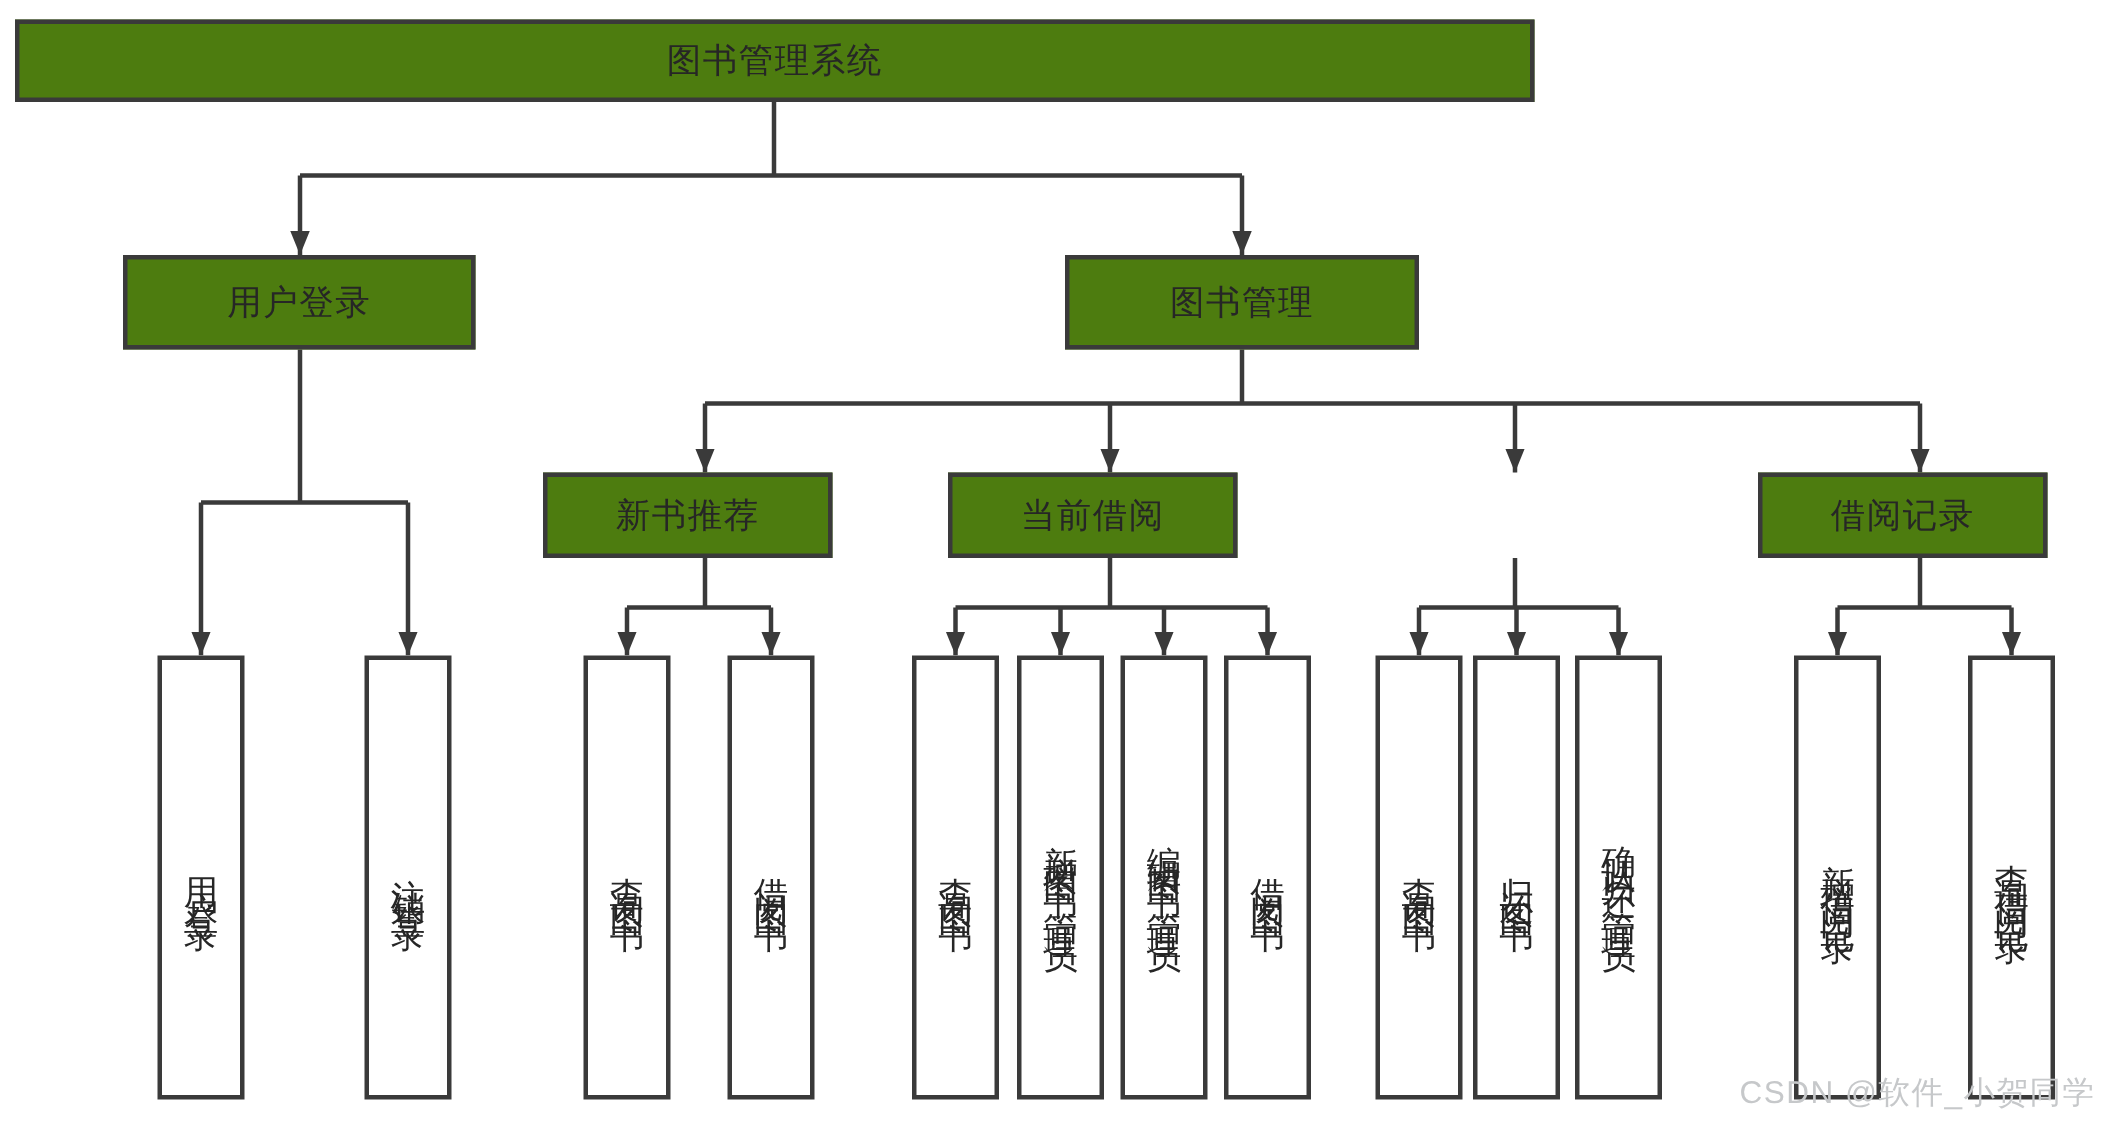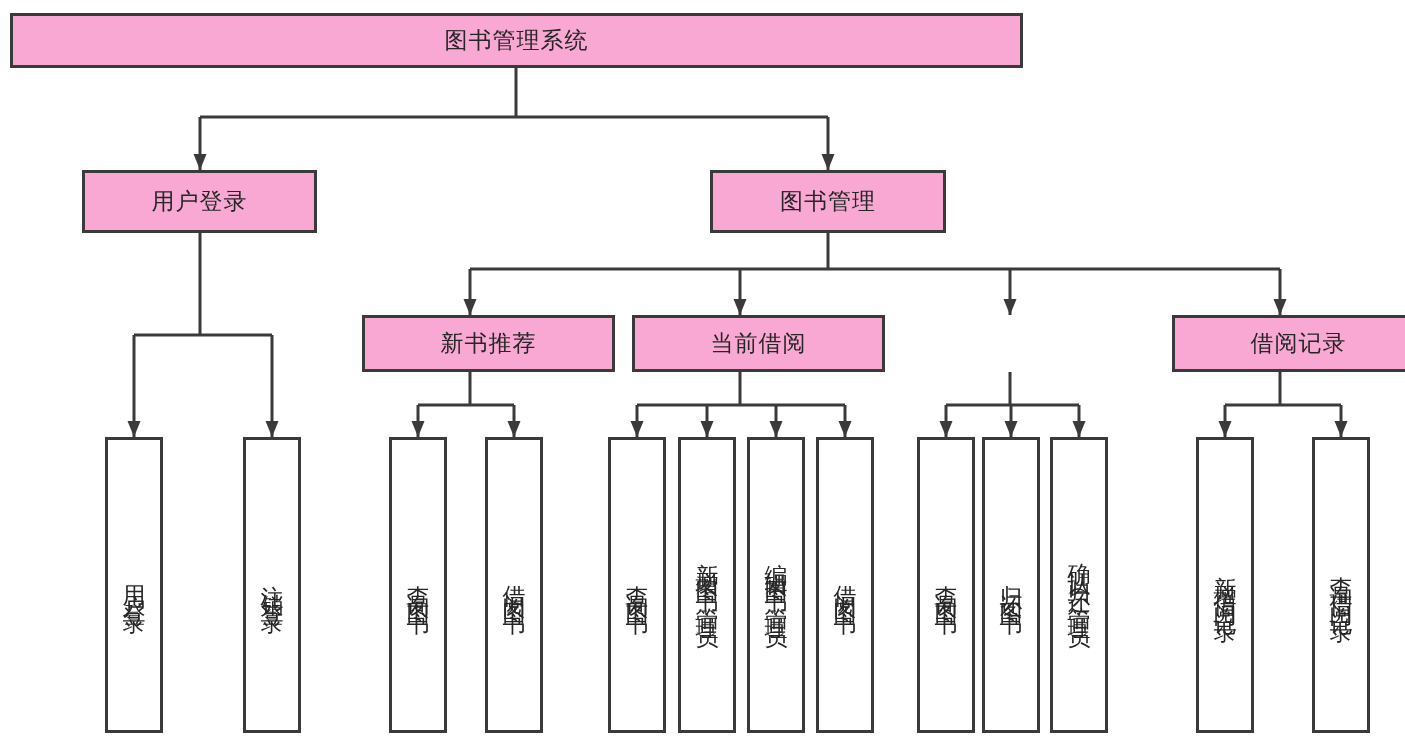--- a/index.html
+++ b/index.html
@@ -18,33 +18,33 @@
   }
   svg.connectors path.link {
     stroke: #3a3a3a;
     stroke-width: 3;
     fill: none;
   }
   .box {
     position: absolute;
     box-sizing: border-box;
     border: 3px solid #3a3a3a;
-    background: #f9a8d4;
+    background: #4d7c0f;
     display: flex;
     align-items: center;
     justify-content: center;
     color: #262626;
     font-size: 23px;
     letter-spacing: 1px;
     text-align: center;
   }
   .box.root  { left: 10px;  top: 13px;  width: 1013px; height: 55px; }
   .box.lvl2a { left: 82px;  top: 170px; width: 235px;  height: 63px; }
   .box.lvl2b { left: 710px; top: 170px; width: 236px;  height: 63px; }
-  .box.lvl3  { top: 315px; width: 253px; height: 57px; }
+  .box.lvl3  { top: 315px; width: 193px; height: 57px; }
   .box.lvl3.g2 { left: 362px; }
   .box.lvl3.g3 { left: 632px; }
   .box.lvl3.g4 { left: 902px; }
   .box.lvl3.g5 { left: 1172px; }
   .vbox {
     position: absolute;
     box-sizing: border-box;
     border: 3px solid #3a3a3a;
     background: #ffffff;
     top: 437px;
@@ -186,14 +186,15 @@
     <span class="vtext">确认归还（管理员）</span>
   </div>
 
   <div class="vbox" style="left:1196px">
     <span class="vtext">新增借阅记录</span>
   </div>
   <div class="vbox" style="left:1312px">
     <span class="vtext">查询借阅记录</span>
   </div>
 
+  <div class="watermark">CSDN @软件_小贺同学</div>
 
 </div>
 
 </body></html>

